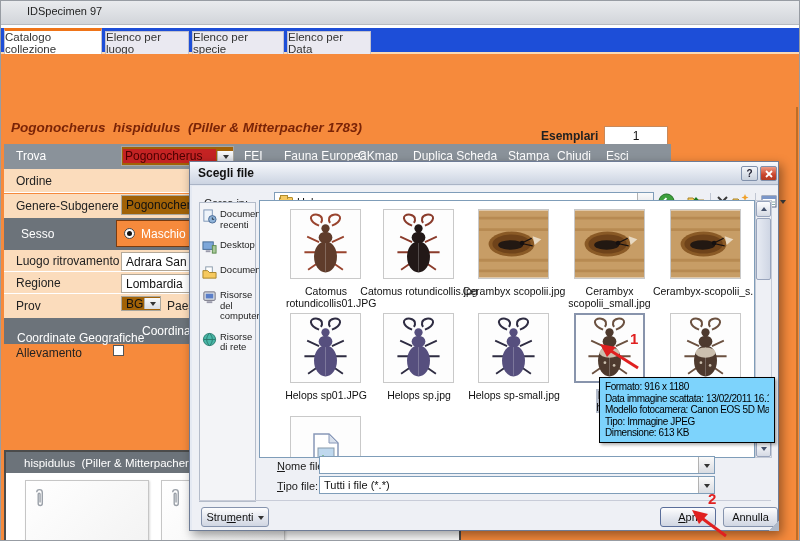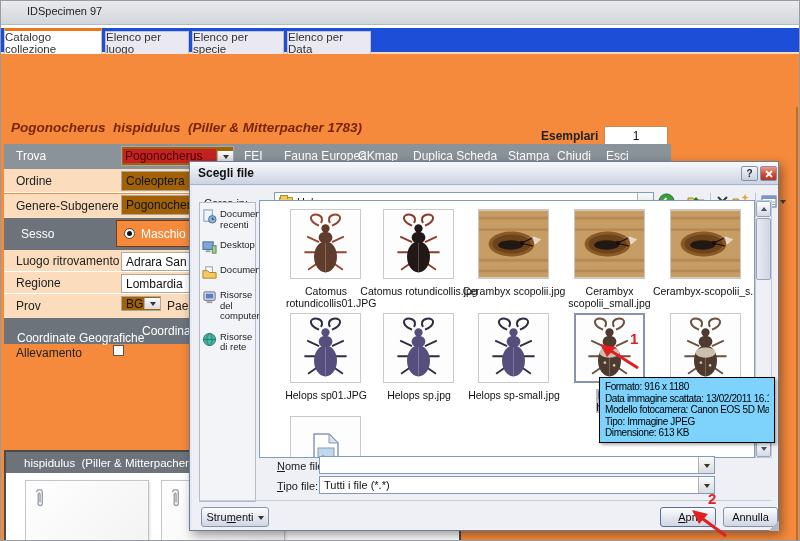--- a/index.html
+++ b/index.html
@@ -175,26 +175,20 @@
     <span class="glink" style="left:412px;top:95px;"><u>D</u>uplica Scheda</span>
     <span class="glink" style="left:507px;top:95px;"><u>S</u>tampa</span>
     <span class="glink" style="left:556px;top:95px;"><u>C</u>hiudi</span>
     <span class="glink" style="left:605px;top:95px;"><u>E</u>sci</span>
 
     <div class="formrow" style="top:115px;border-bottom:1px solid #fff;"></div>
     <div class="formrow" style="top:140px;"></div>
     <div class="vsep"></div>
 
     <span class="flabel" style="left:15px;top:120px;">Ordine</span>
-    <div class="combo" style="left:120px;top:117px;width:113px;">
-      <span class="cval">Coleoptera</span>
-        <span class="carrow">
-          <i></i>
-        </span>
-    </div>
     <span class="flabel" style="left:237px;top:120px;">Famiglia</span>
     <div class="combo" style="left:320px;top:117px;width:113px;">
       <span class="cval">Cerambicidae</span>
         <span class="carrow">
           <i></i>
         </span>
     </div>
     <span class="flabel" style="left:468px;top:120px;">Sottofamiglia</span>
     <div class="combo" style="left:543px;top:117px;width:124px;">
       <span class="cval">Lamiinae</span>

